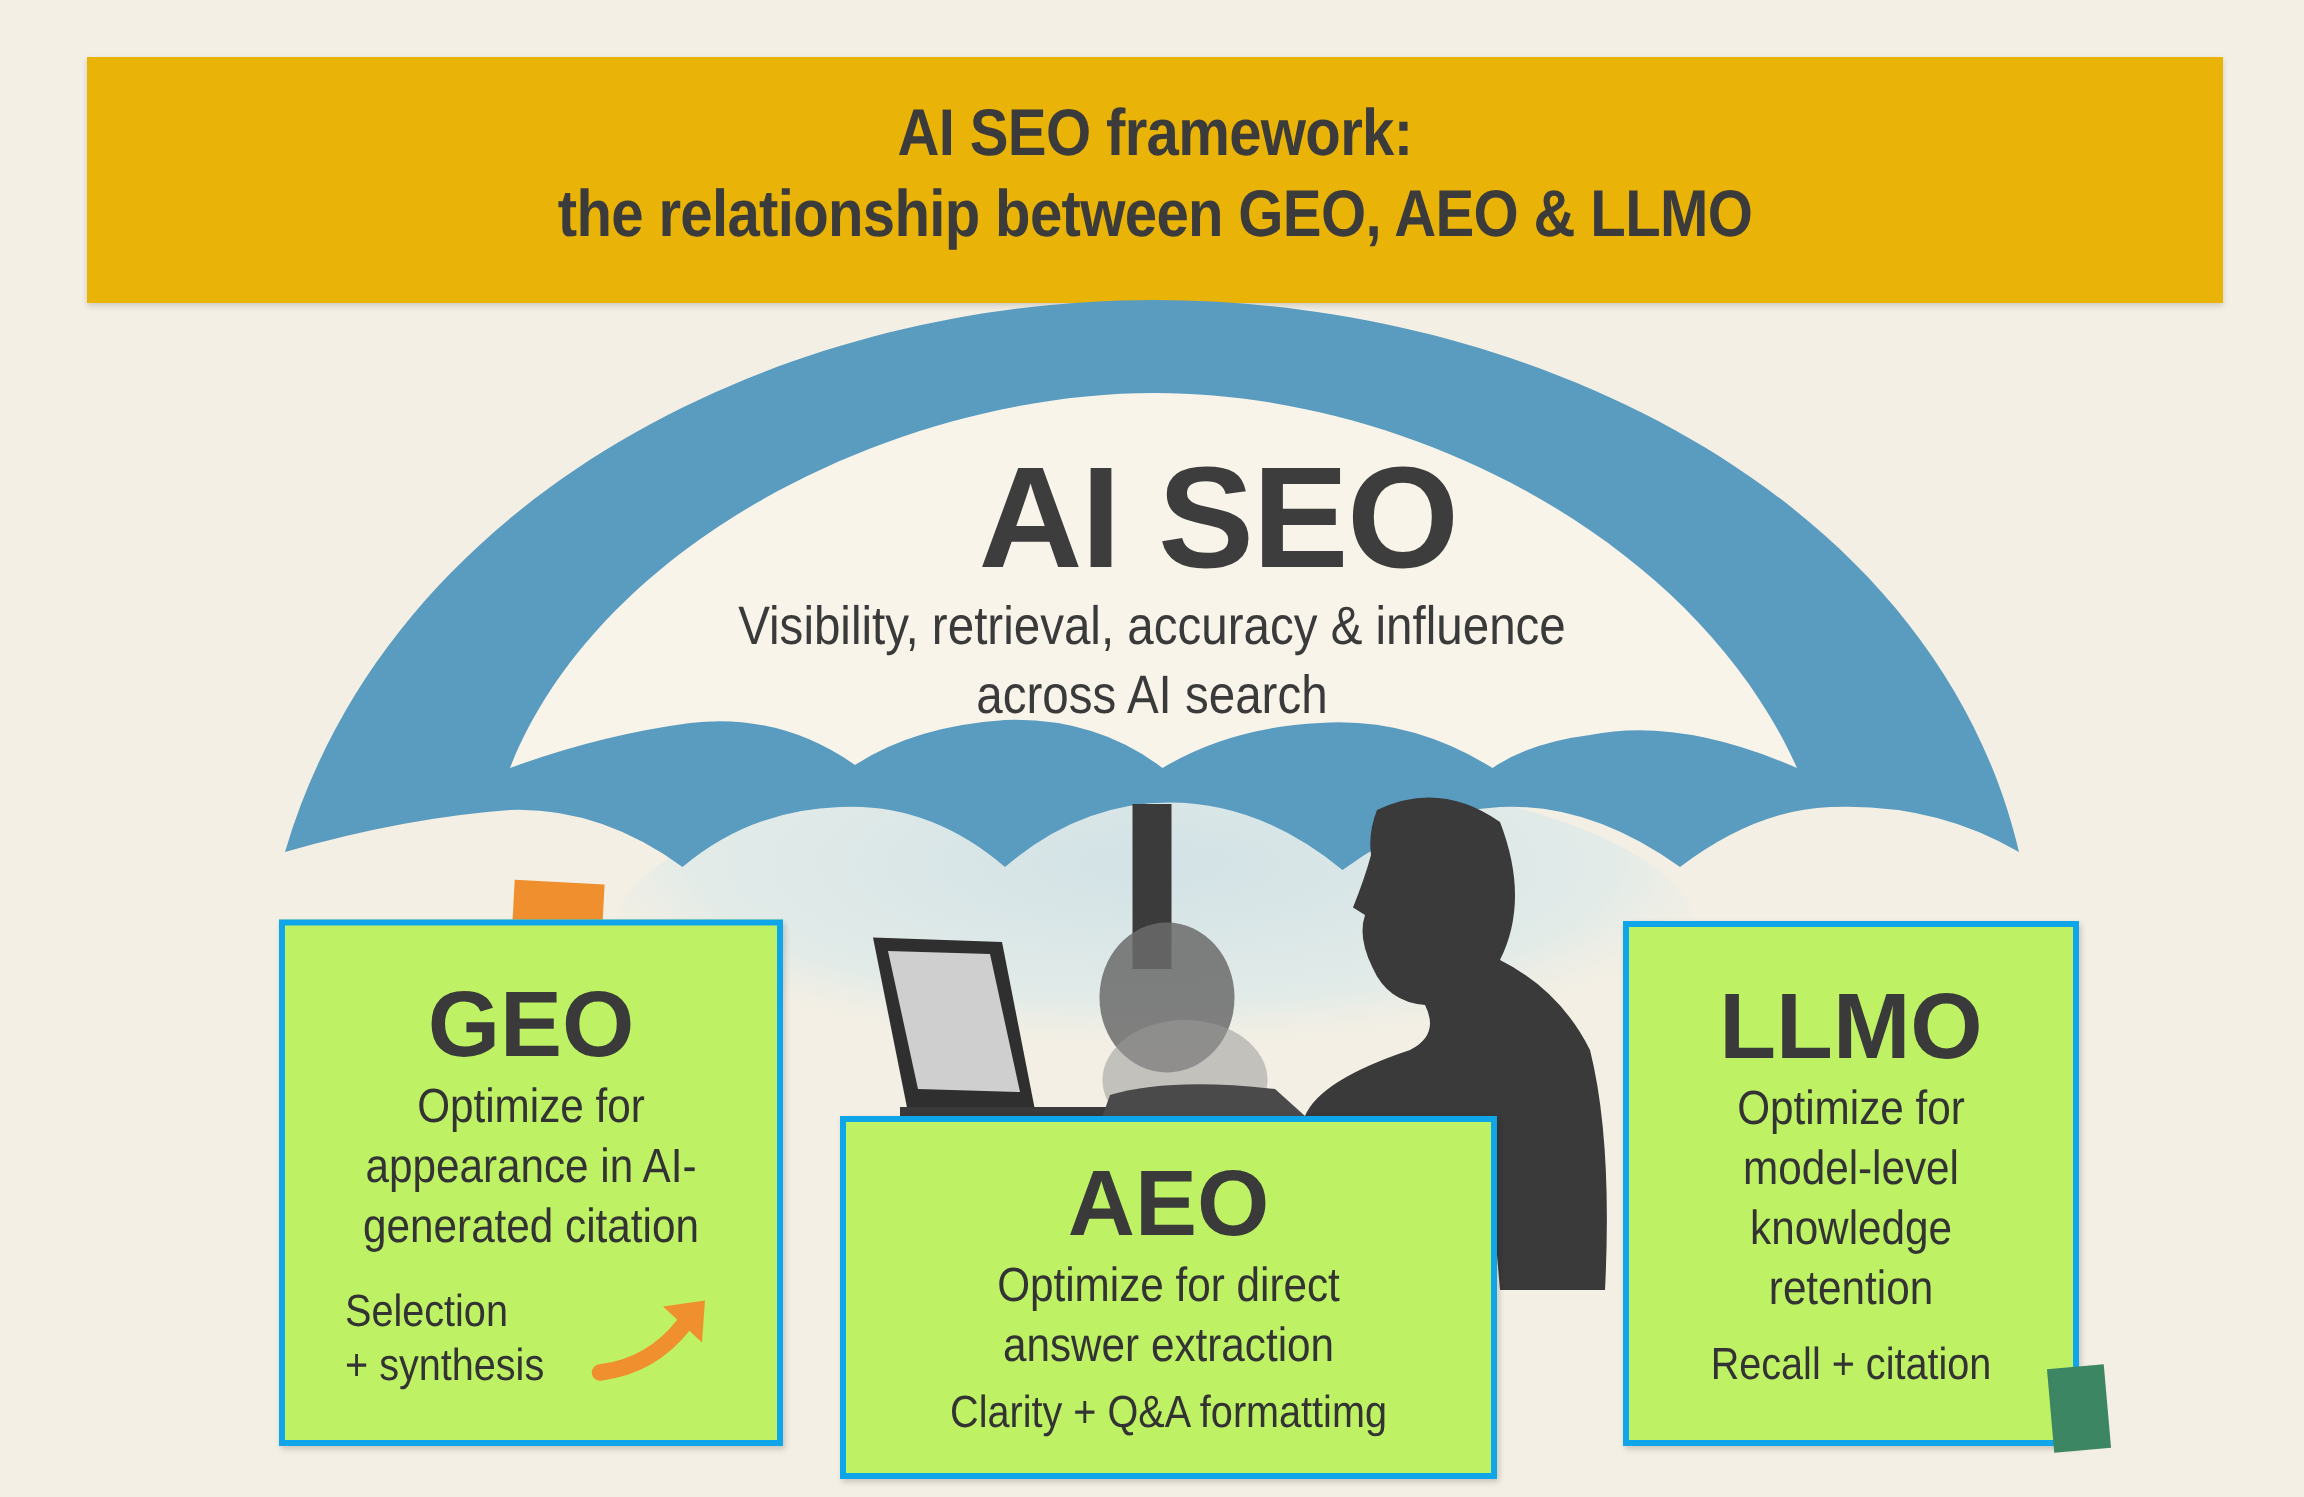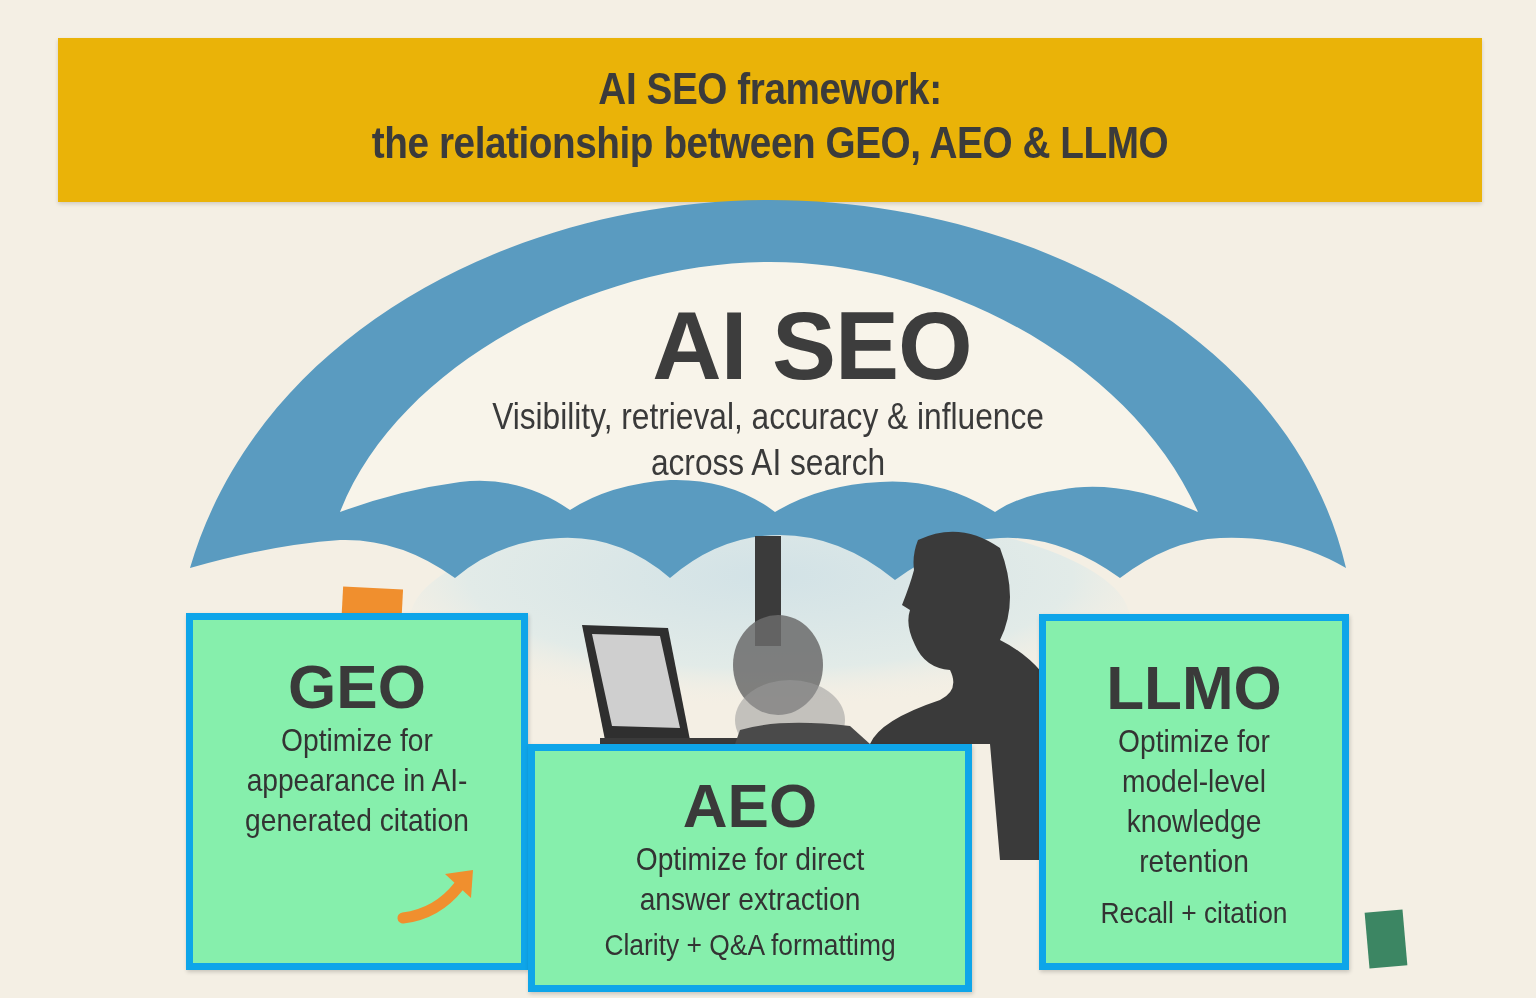--- a/index.html
+++ b/index.html
@@ -29,39 +29,39 @@
     margin-left:44px;
   }
   .aiseo-sub {
     position:absolute; left:0; width:1536px; text-align:center;
     font-size:36px; line-height:46px; color:#3a3a3a;
     transform:scaleX(0.88); transform-origin:center;
   }
   .aiseo-sub.s1 { top:394px; }
   .aiseo-sub.s2 { top:440px; }
   .card {
-    position:absolute; background:#86efac;
+    position:absolute; background:#bef264;
     box-shadow:1px 2px 4px rgba(0,0,0,0.18);
-    border:7px solid #0ea5e9;
+    border:4px solid #0ea5e9;
     text-align:center;
   }
   .card .name {
     font-weight:bold; color:#3a3a3a; font-size:62px; line-height:66px;
   }
   .card .desc {
     font-size:32px; line-height:40px; color:#333;
     transform:scaleX(0.88); transform-origin:center;
   }
   .card .tag {
     font-size:30px; line-height:36px; color:#333;
     transform:scaleX(0.88); transform-origin:center;
   }
   .geo { left:186px; top:613px; width:328px; height:343px; }
-  .aeo { left:528px; top:744px; width:430px; height:234px; }
-  .llmo { left:1039px; top:614px; width:296px; height:342px; }
+  .aeo { left:560px; top:744px; width:430px; height:234px; }
+  .llmo { left:1082px; top:614px; width:296px; height:342px; }
   .sticky-orange {
     position:absolute; left:342px; top:588px; width:60px; height:42px;
     background:#f08f2e; transform:rotate(3deg);
   }
   .sticky-green {
     position:absolute; left:1367px; top:911px; width:38px; height:56px;
     background:#3c8663; transform:rotate(-5deg);
   }
   .person { position:absolute; left:0; top:0; }
 </style>
@@ -140,20 +140,24 @@
   <path d="M 740 730 Q 780 718, 850 726 L 870 744 L 735 744 Z" fill="#4a4a4a"></path>
 </svg>
 
 <div class="sticky-orange"></div>
 
 <div class="card geo">
   <div class="name" style="margin-top:34px;">GEO</div>
   <div class="desc">Optimize for</div>
   <div class="desc">appearance in AI-</div>
   <div class="desc">generated citation</div>
+  <div style="position:absolute; left:40px; top:240px; text-align:left;">
+    <div class="tag" style="transform-origin:left;">Selection</div>
+    <div class="tag" style="transform-origin:left;">+ synthesis</div>
+  </div>
   <svg style="position:absolute; left:204px; top:246px;" width="80" height="60">
     <path d="M 6 52 Q 40 48, 62 20" stroke="#f08f2e" stroke-width="11" fill="none" stroke-linecap="round"></path>
     <polygon points="48,8 76,4 74,32" fill="#f08f2e"></polygon>
   </svg>
 </div>
 
 <div class="card aeo">
   <div class="name" style="margin-top:22px;">AEO</div>
   <div class="desc">Optimize for direct</div>
   <div class="desc">answer extraction</div>

